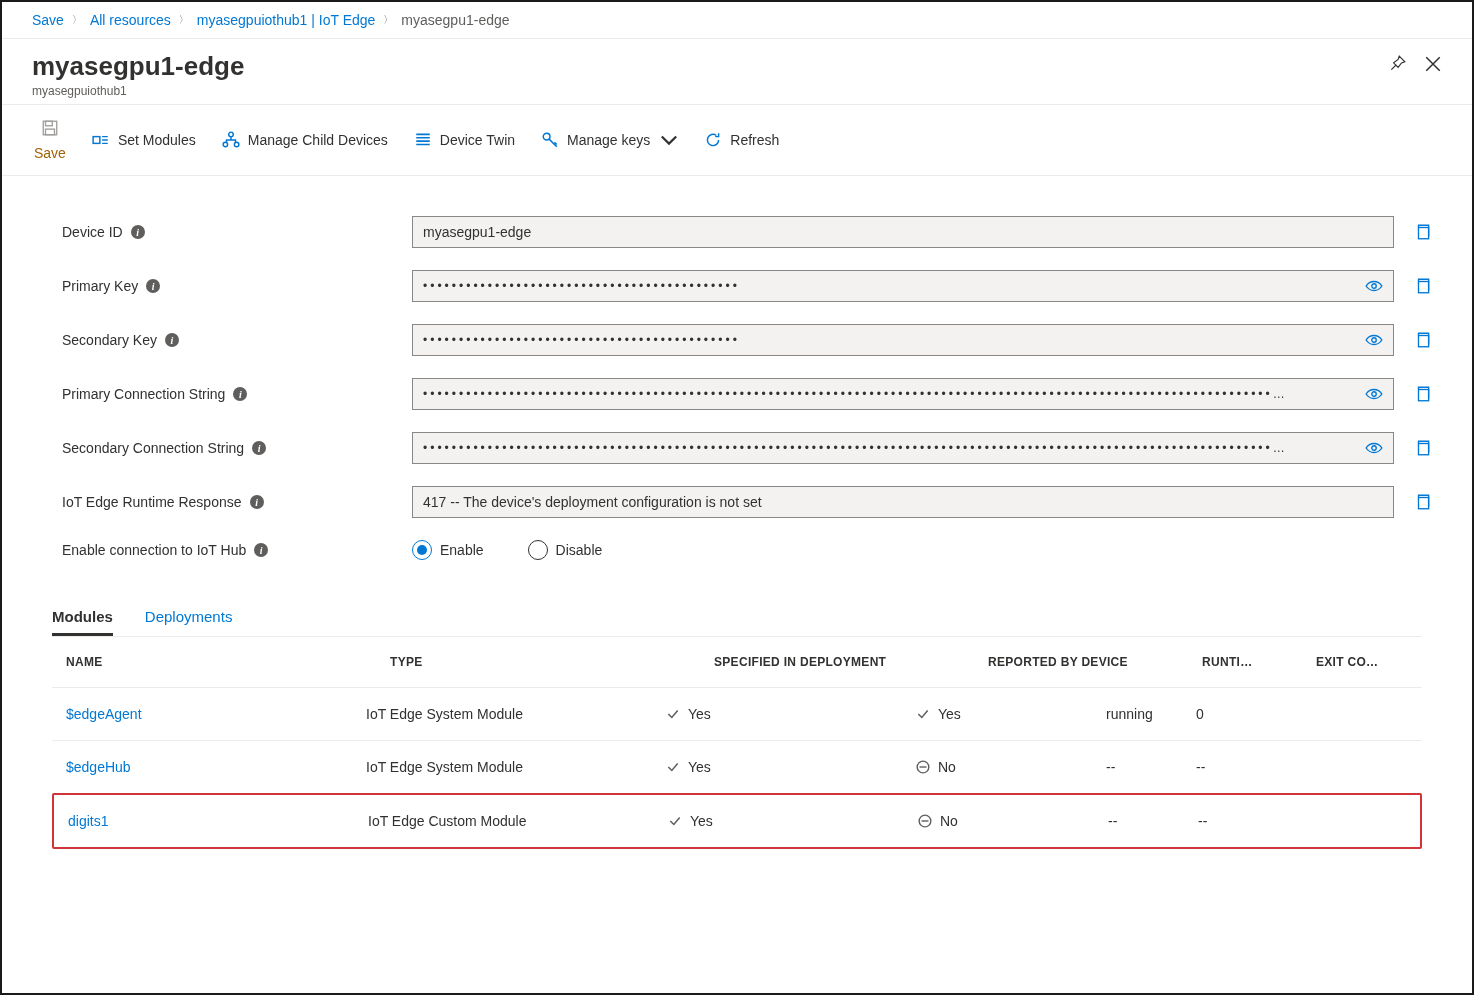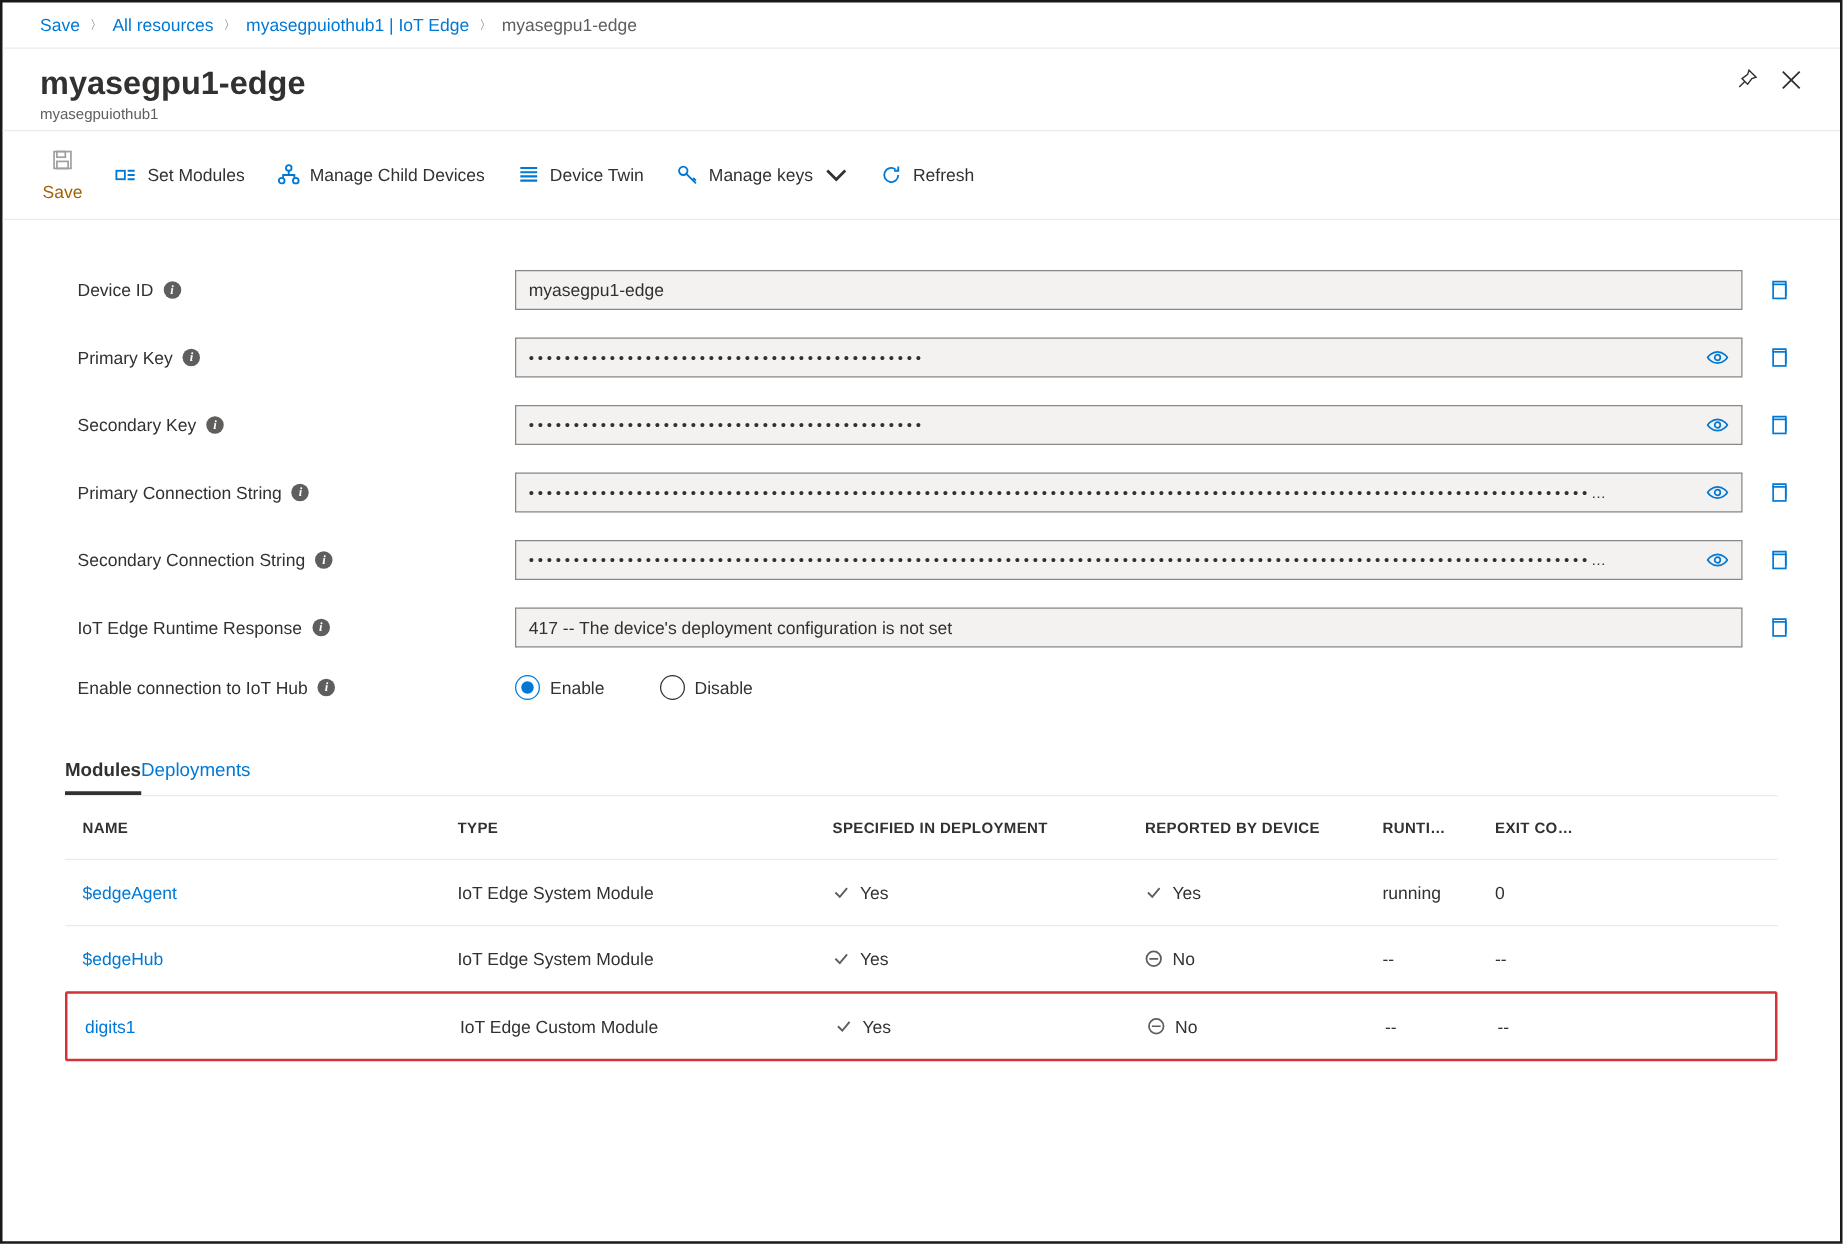--- a/index.html
+++ b/index.html
@@ -134,20 +134,21 @@
     justify-content: center;
   }
   .radio-circle.selected { border-color: #0078d4; }
   .radio-dot {
     width: 10px; height: 10px;
     border-radius: 50%;
     background: #0078d4;
   }
   .tabs {
     display: flex;
+    gap: 32px;
     border-bottom: 1px solid #edebe9;
     margin-top: 40px;
     margin-left: 10px;
     margin-right: 10px;
   }
   .tab {
     padding: 8px 0;
     font-size: 15px;
     cursor: pointer;
     color: #0078d4;
@@ -164,20 +165,21 @@
     align-items: center;
     padding: 18px 14px;
     border-bottom: 1px solid #edebe9;
     font-size: 14px;
   }
   .table-header {
     font-size: 12px;
     font-weight: 600;
     color: #323130;
     letter-spacing: 0.3px;
+    gap: 24px;
   }
   .table-header span {
     text-transform: uppercase;
     white-space: nowrap;
     overflow: hidden;
     text-overflow: ellipsis;
   }
   .table-row .link { color: #0078d4; cursor: pointer; }
   .cell-with-icon { display: flex; align-items: center; gap: 8px; }
   .check-icon, .minus-icon { width: 14px; height: 14px; color: #605e5c; }

